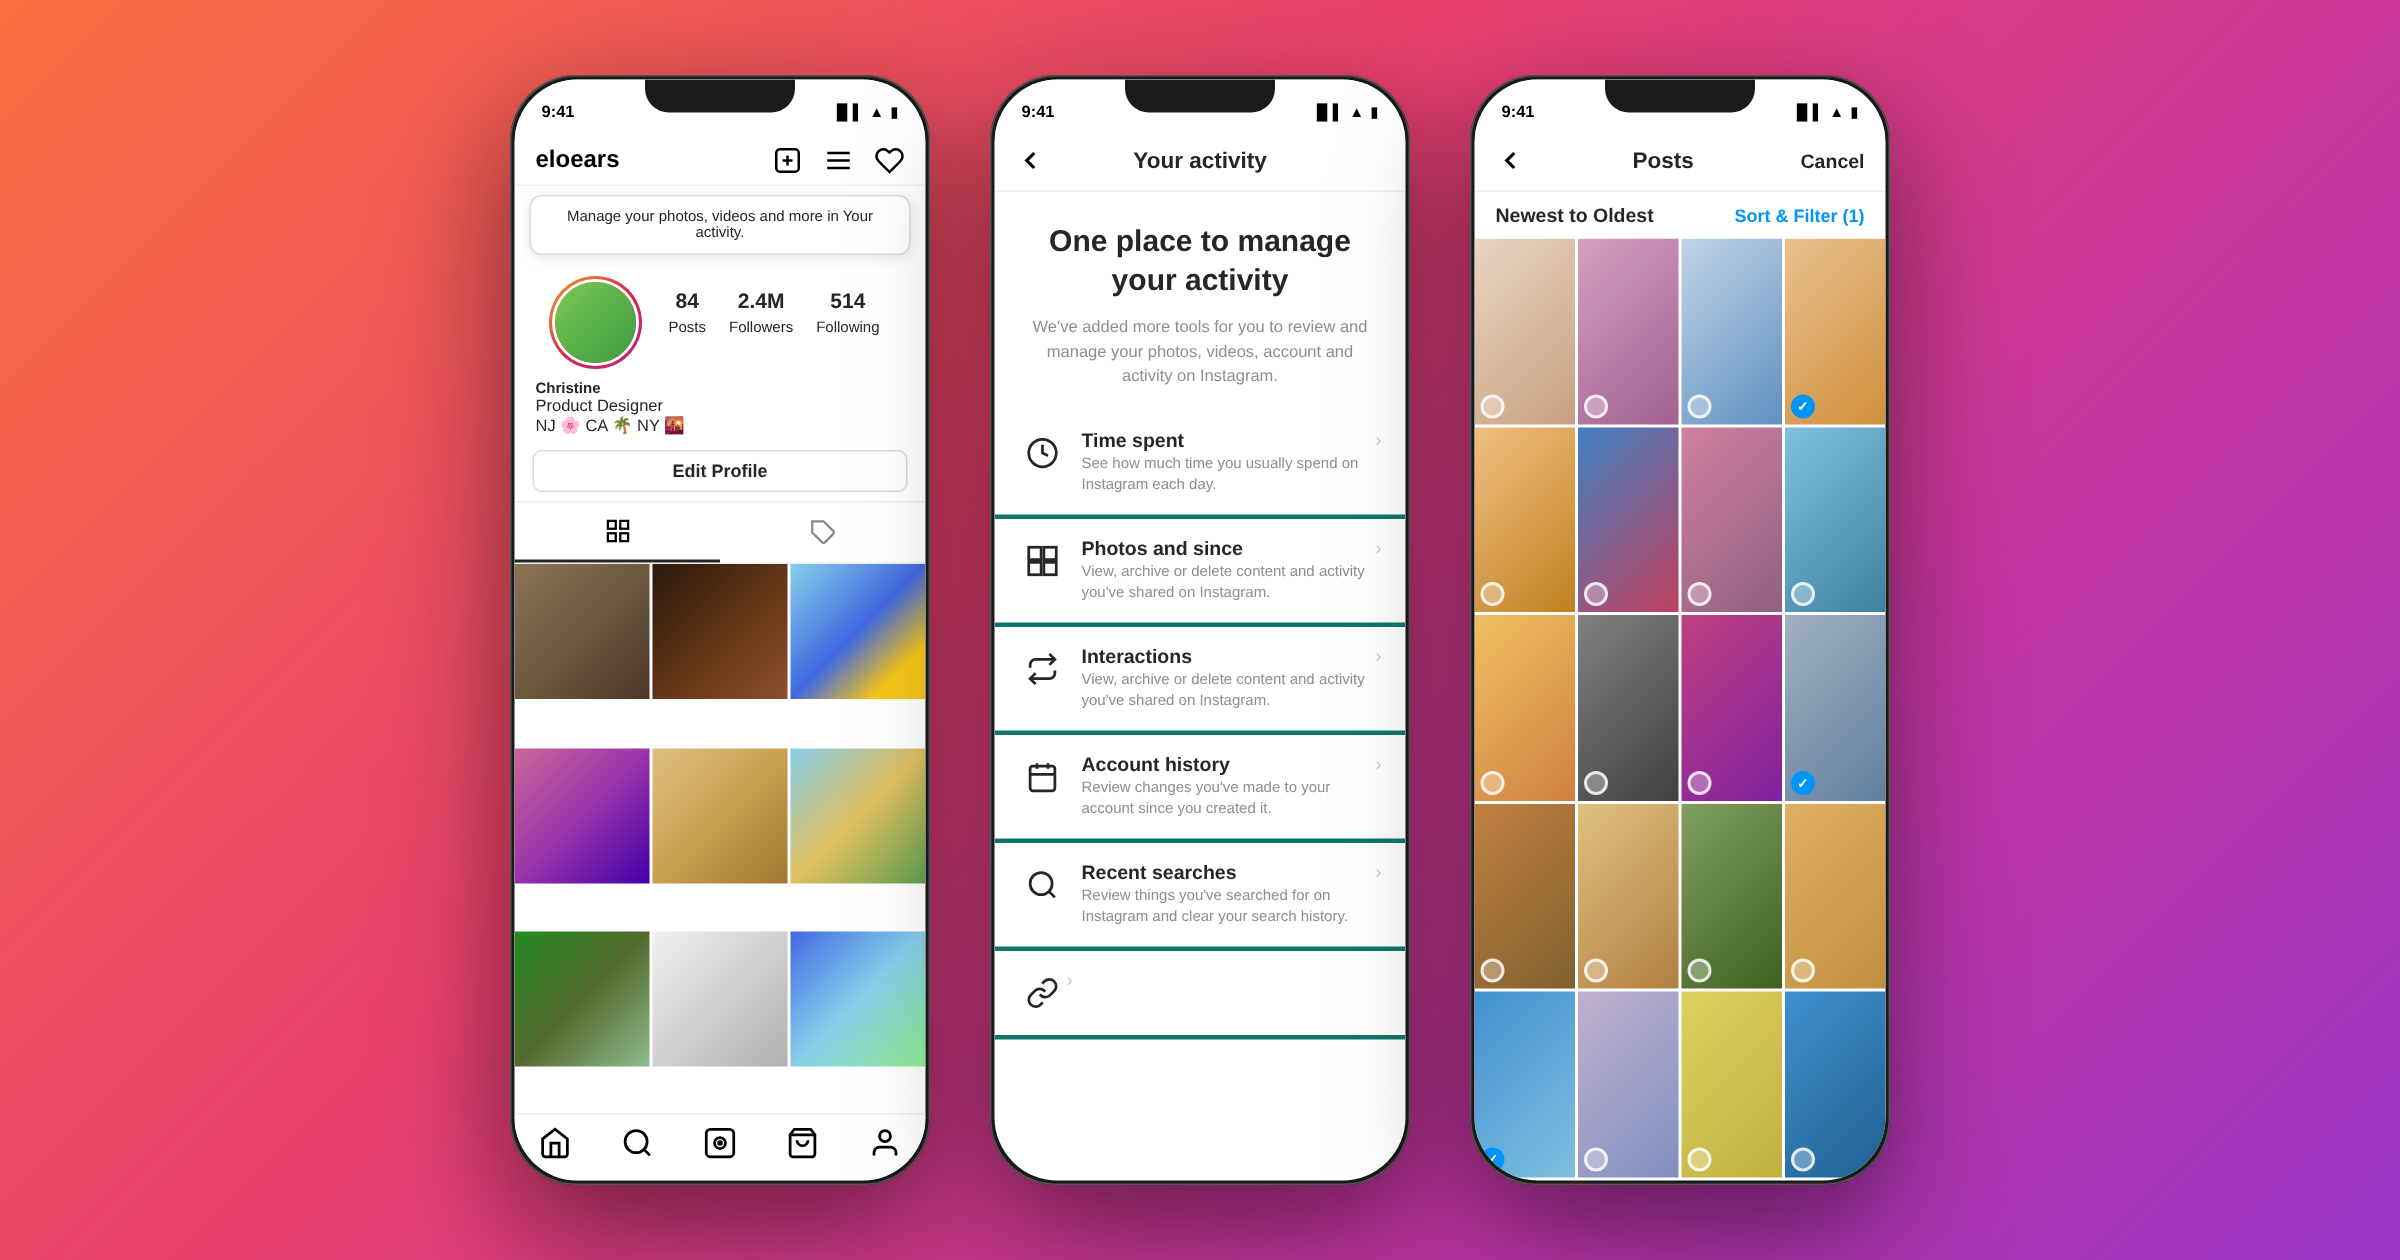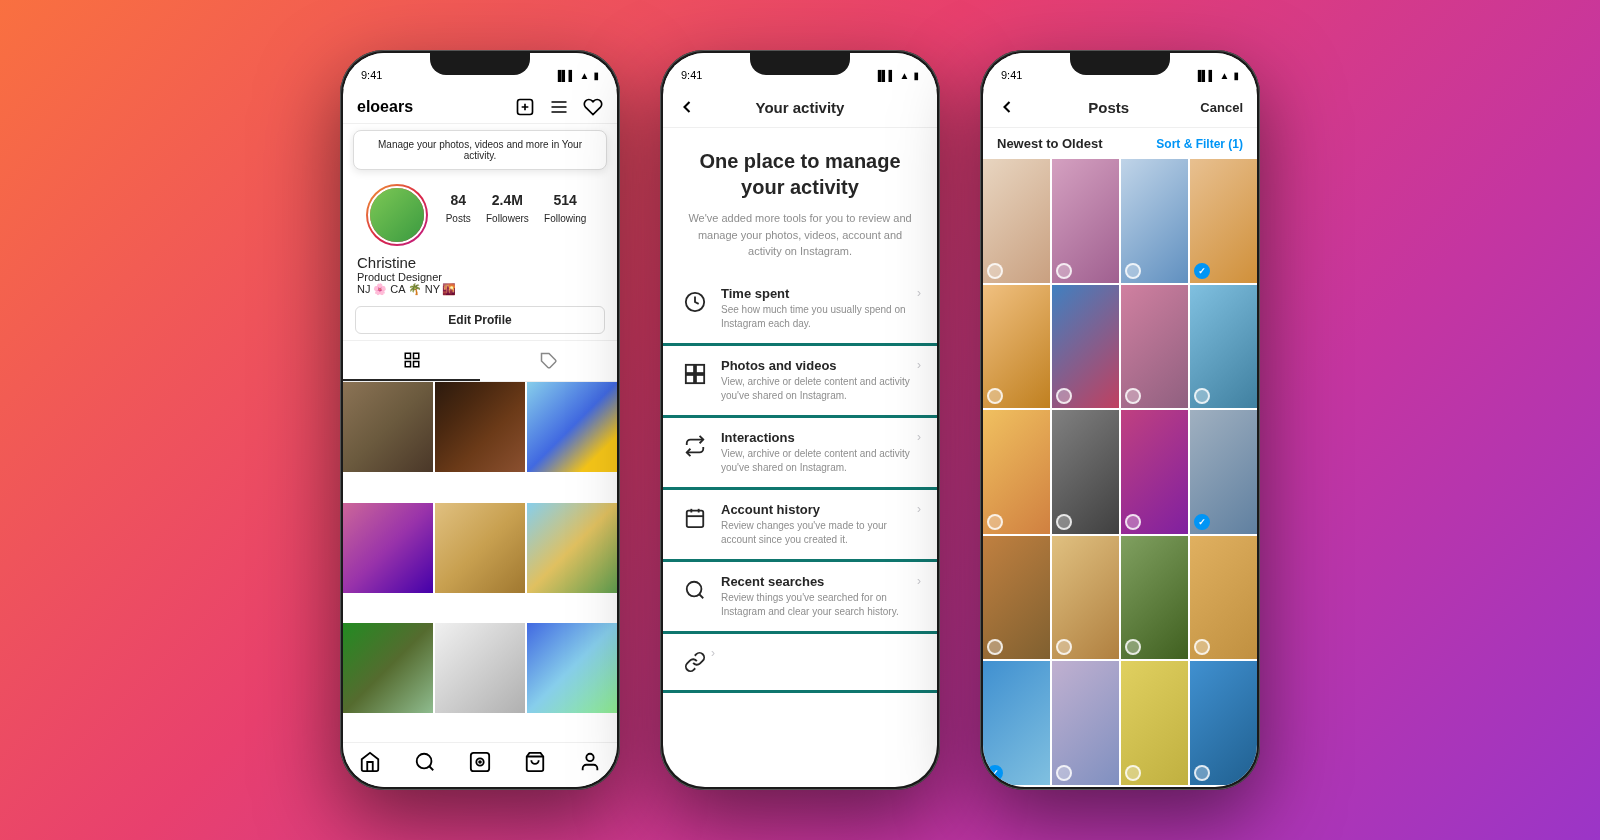--- a/index.html
+++ b/index.html
@@ -52,21 +52,21 @@
       top: 0;
       left: 50%;
       transform: translateX(-50%);
       width: 100px;
       height: 22px;
       background: #1a1a1a;
       border-radius: 0 0 16px 16px;
     }
     .status-time {
       font-size: 11px;
-      font-weight: 400;
+      font-weight: 700;
       color: #000;
       z-index: 1;
     }
     .status-icons {
       display: flex;
       align-items: center;
       gap: 4px;
       z-index: 1;
     }
     .status-icons span {
@@ -162,22 +162,22 @@
     }
     .p1-stat-label {
       font-size: 10px;
       color: #262626;
     }
 
     .p1-bio {
       padding: 2px 14px 6px;
     }
     .p1-name {
-      font-size: 15px;
-      font-weight: 400;
+      font-size: 10px;
+      font-weight: 700;
       color: #262626;
     }
     .p1-title {
       font-size: 11px;
       color: #262626;
     }
     .p1-location {
       font-size: 11px;
       color: #262626;
     }
@@ -660,21 +660,21 @@
         <div class="p2-menu-item">
           <div class="p2-menu-icon">
             <svg width="22" height="22" viewBox="0 0 24 24" fill="none" stroke="#262626" stroke-width="2">
               <rect x="2" y="2" width="9" height="9"></rect>
                 <rect x="13" y="2" width="9" height="9"></rect>
                 <rect x="2" y="13" width="9" height="9"></rect>
                 <rect x="13" y="13" width="9" height="9"></rect>
             </svg>
           </div>
           <div class="p2-menu-text">
-            <div class="p2-menu-title">Photos and videos</div>
+            <div class="p2-menu-title">Photos and since</div>
             <div class="p2-menu-desc">View, archive or delete content and activity you've shared on Instagram.</div>
           </div>
           <span class="p2-chevron">›</span>
         </div>
 
         <div class="p2-menu-item">
           <div class="p2-menu-icon">
             <svg width="22" height="22" viewBox="0 0 24 24" fill="none" stroke="#262626" stroke-width="2">
               <polyline points="17,1 21,5 17,9"></polyline>
                 <path d="M3,11V9a4 4 0 0 1 4-4h14"></path>

